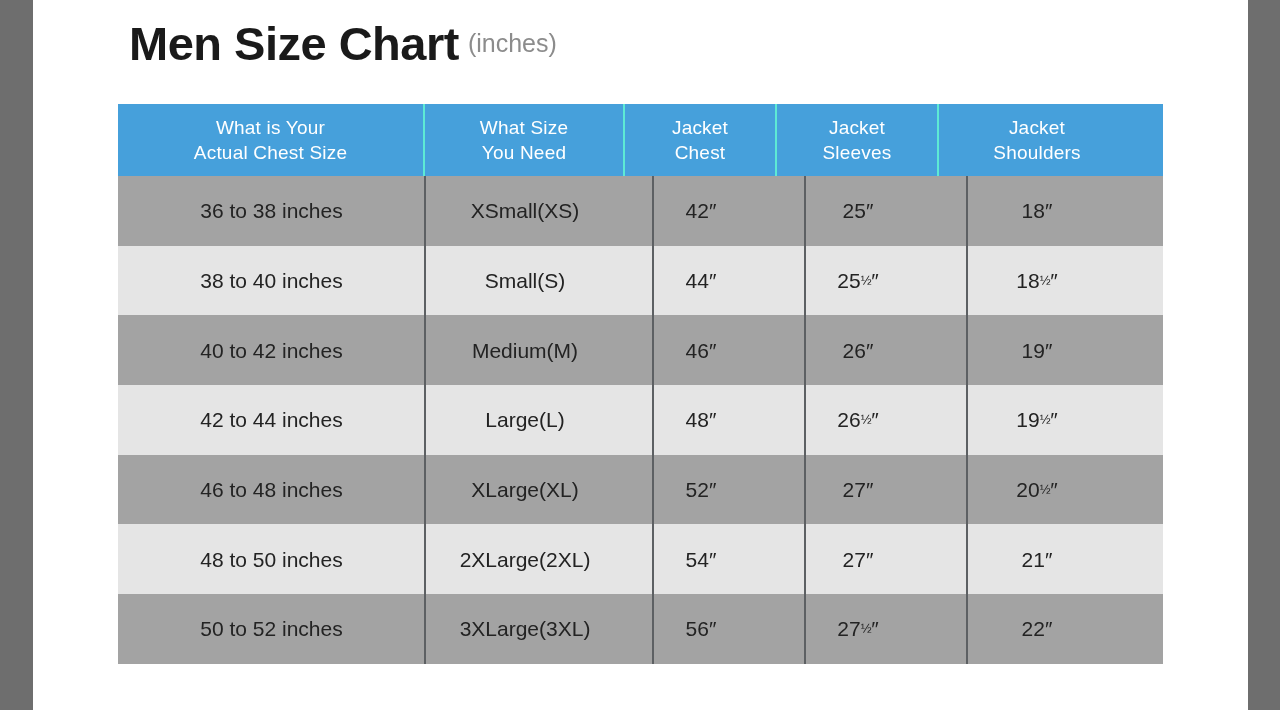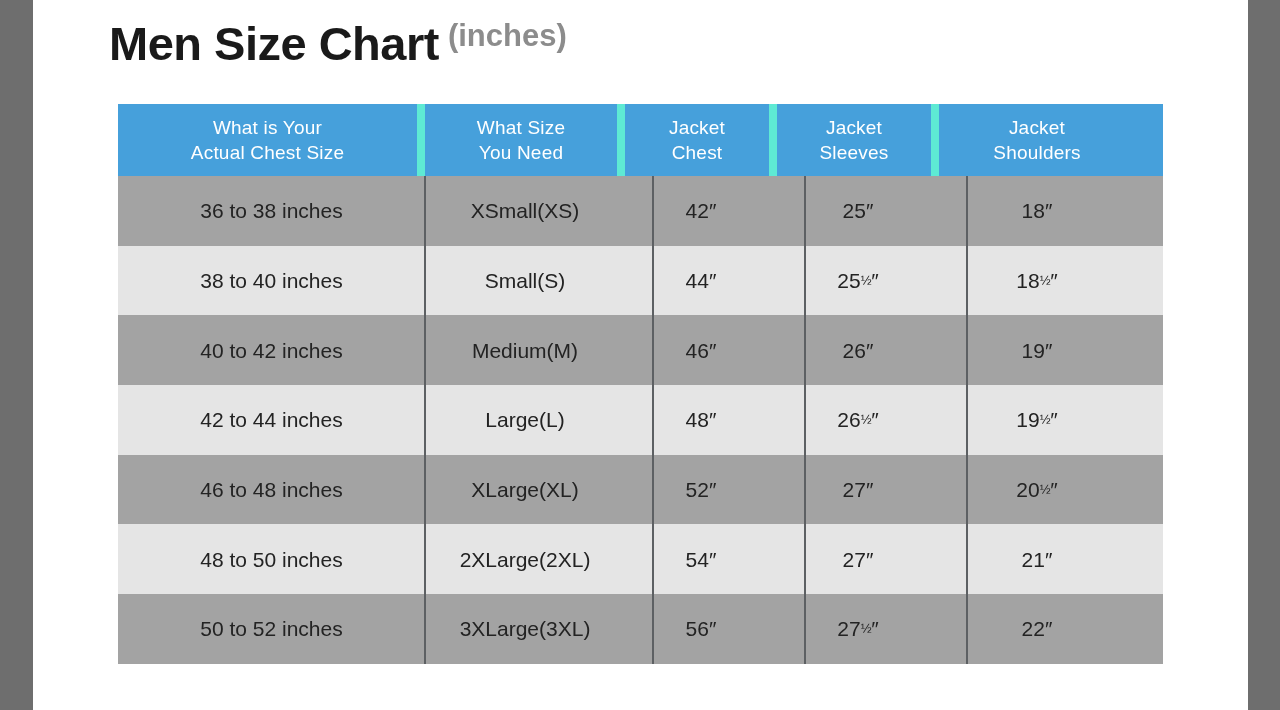--- a/index.html
+++ b/index.html
@@ -37,35 +37,35 @@
     left: 33px;
     top: 0;
     width: 1215px;
     height: 710px;
     background: #ffffff;
   }
 
   
   #title-block {
     position: absolute;
-    left: 76px;
+    left: 96px;
     top: 20px;
     display: flex;
-    align-items: flex-start;
+    align-items: center;
   }
   #title-main {
     font-size: 47px;
     font-weight: 600;
     letter-spacing: -0.5px;
     color: #1a1a1a;
     line-height: 1;
   }
   #title-unit {
-    font-size: 31px;
-    font-weight: 700;
+    font-size: 25px;
+    font-weight: 400;
     color: #8c8c8c;
     margin-left: 9px;
     line-height: 1;
   }
 
   
   #chart-table {
     position: absolute;
     left: 85px;
     top: 104px;
@@ -85,21 +85,21 @@
   .head-cell {
     display: flex;
     align-items: center;
     justify-content: center;
     text-align: center;
     color: #ffffff;
     font-size: 19px;
     font-weight: 400;
     line-height: 1.32;
     letter-spacing: .2px;
-    border-right: 8px solid #5eead4;
+    border-right: 2px solid #5eead4;
   }
   .head-cell:last-child { border-right: none; }
   .head-cell span { display:block; }
 
   
   #body-rows {
     position: relative;
   }
   .body-row { height: 69.7px; }
   .body-row.shaded { background: #a3a3a3; }

